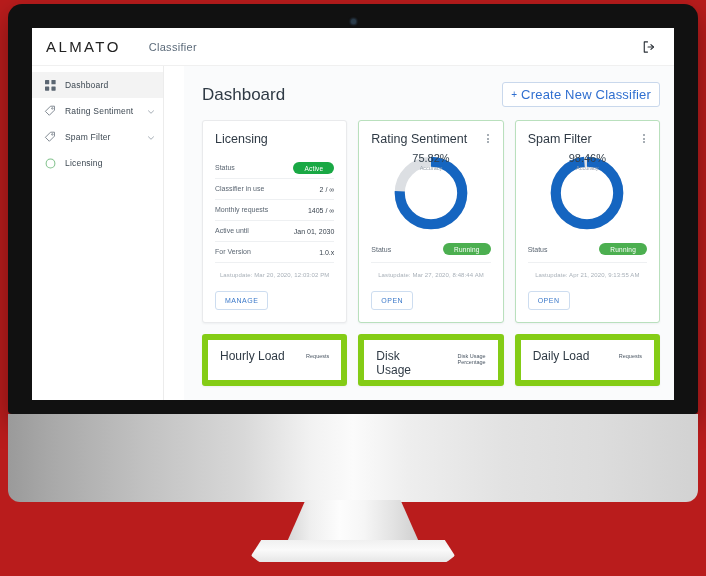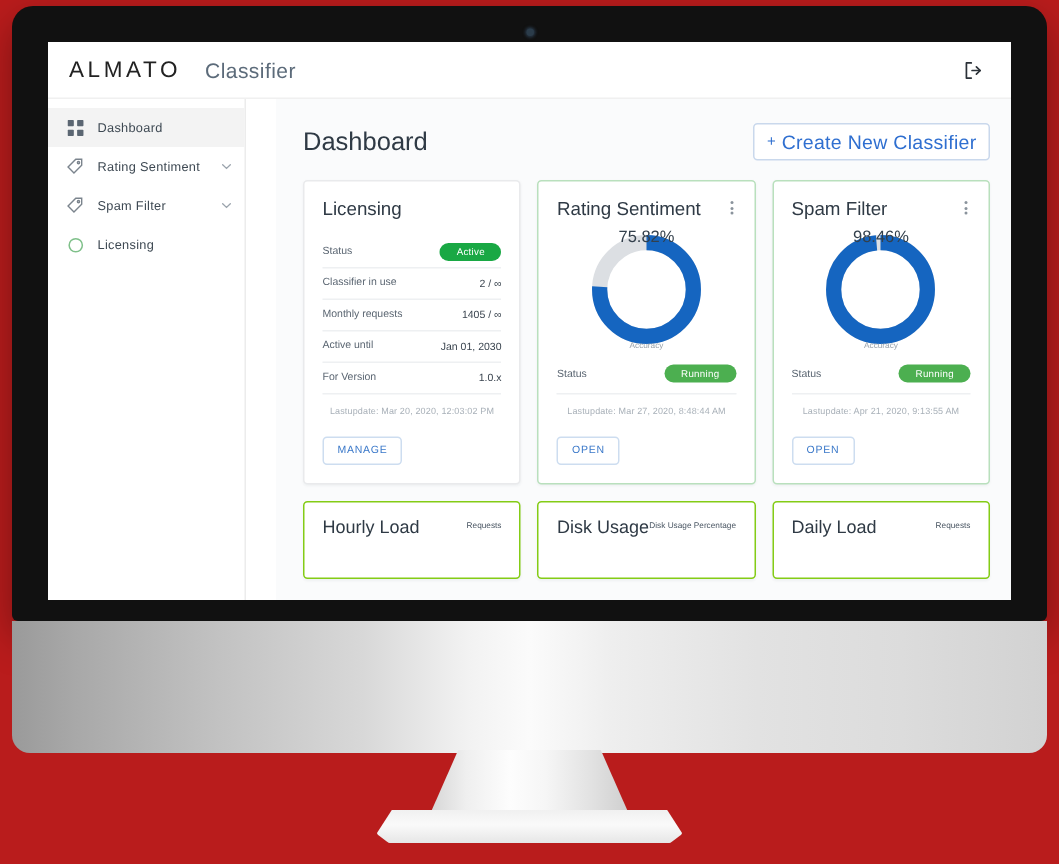--- a/index.html
+++ b/index.html
@@ -103,22 +103,22 @@
     padding: 0 14px 0 14px;
     border-bottom: 1px solid #f0f0f0;
   }
   #brand-logo {
     font-size: 15px;
     letter-spacing: 2.4px;
     color: #222222;
     font-weight: 400;
   }
   #brand-sub {
-    margin-left: 16px;
-    font-size: 14px;
+    margin-left: 28px;
+    font-size: 11px;
     color: #5c6b7a;
     letter-spacing: .3px;
   }
   #logout-button {
     margin-left: auto;
     width: 22px; height: 22px;
     display: flex; align-items: center; justify-content: center;
     cursor: pointer;
   }
 
@@ -286,40 +286,40 @@
     justify-content: center;
     margin-top: 6px;
   }
   .donut { position: relative; width: 82px; height: 82px; }
   .donut-center {
     position: absolute;
     inset: 0;
     display: flex;
     flex-direction: column;
     align-items: center;
-    justify-content: space-between;
+    justify-content: flex-start;
   }
   .donut-value { font-size: 11px; color: #33404c; }
   .donut-caption { font-size: 5.5px; color: #9aa3ac; margin-top: 1px; }
 
   .status-row {
     display: flex;
     align-items: center;
     margin-top: 9px;
     padding-bottom: 7px;
     border-bottom: 1px solid #eef0f2;
   }
   .status-label { font-size: 7px; color: #5b6672; }
   .status-row .badge { margin-left: auto; }
 
   
   .mini-card {
     flex: 1;
     background: #ffffff;
-    border: 1px solid #84cc16;
+    border: 6px solid #84cc16;
     border-radius: 3px;
     box-shadow: 0 1px 2px rgba(20,30,50,0.05);
     padding: 10px 12px;
     height: 52px;
     display: flex;
     align-items: flex-start;
   }
   .mini-title {
     font-size: 12px;
     color: #2f3a45;

